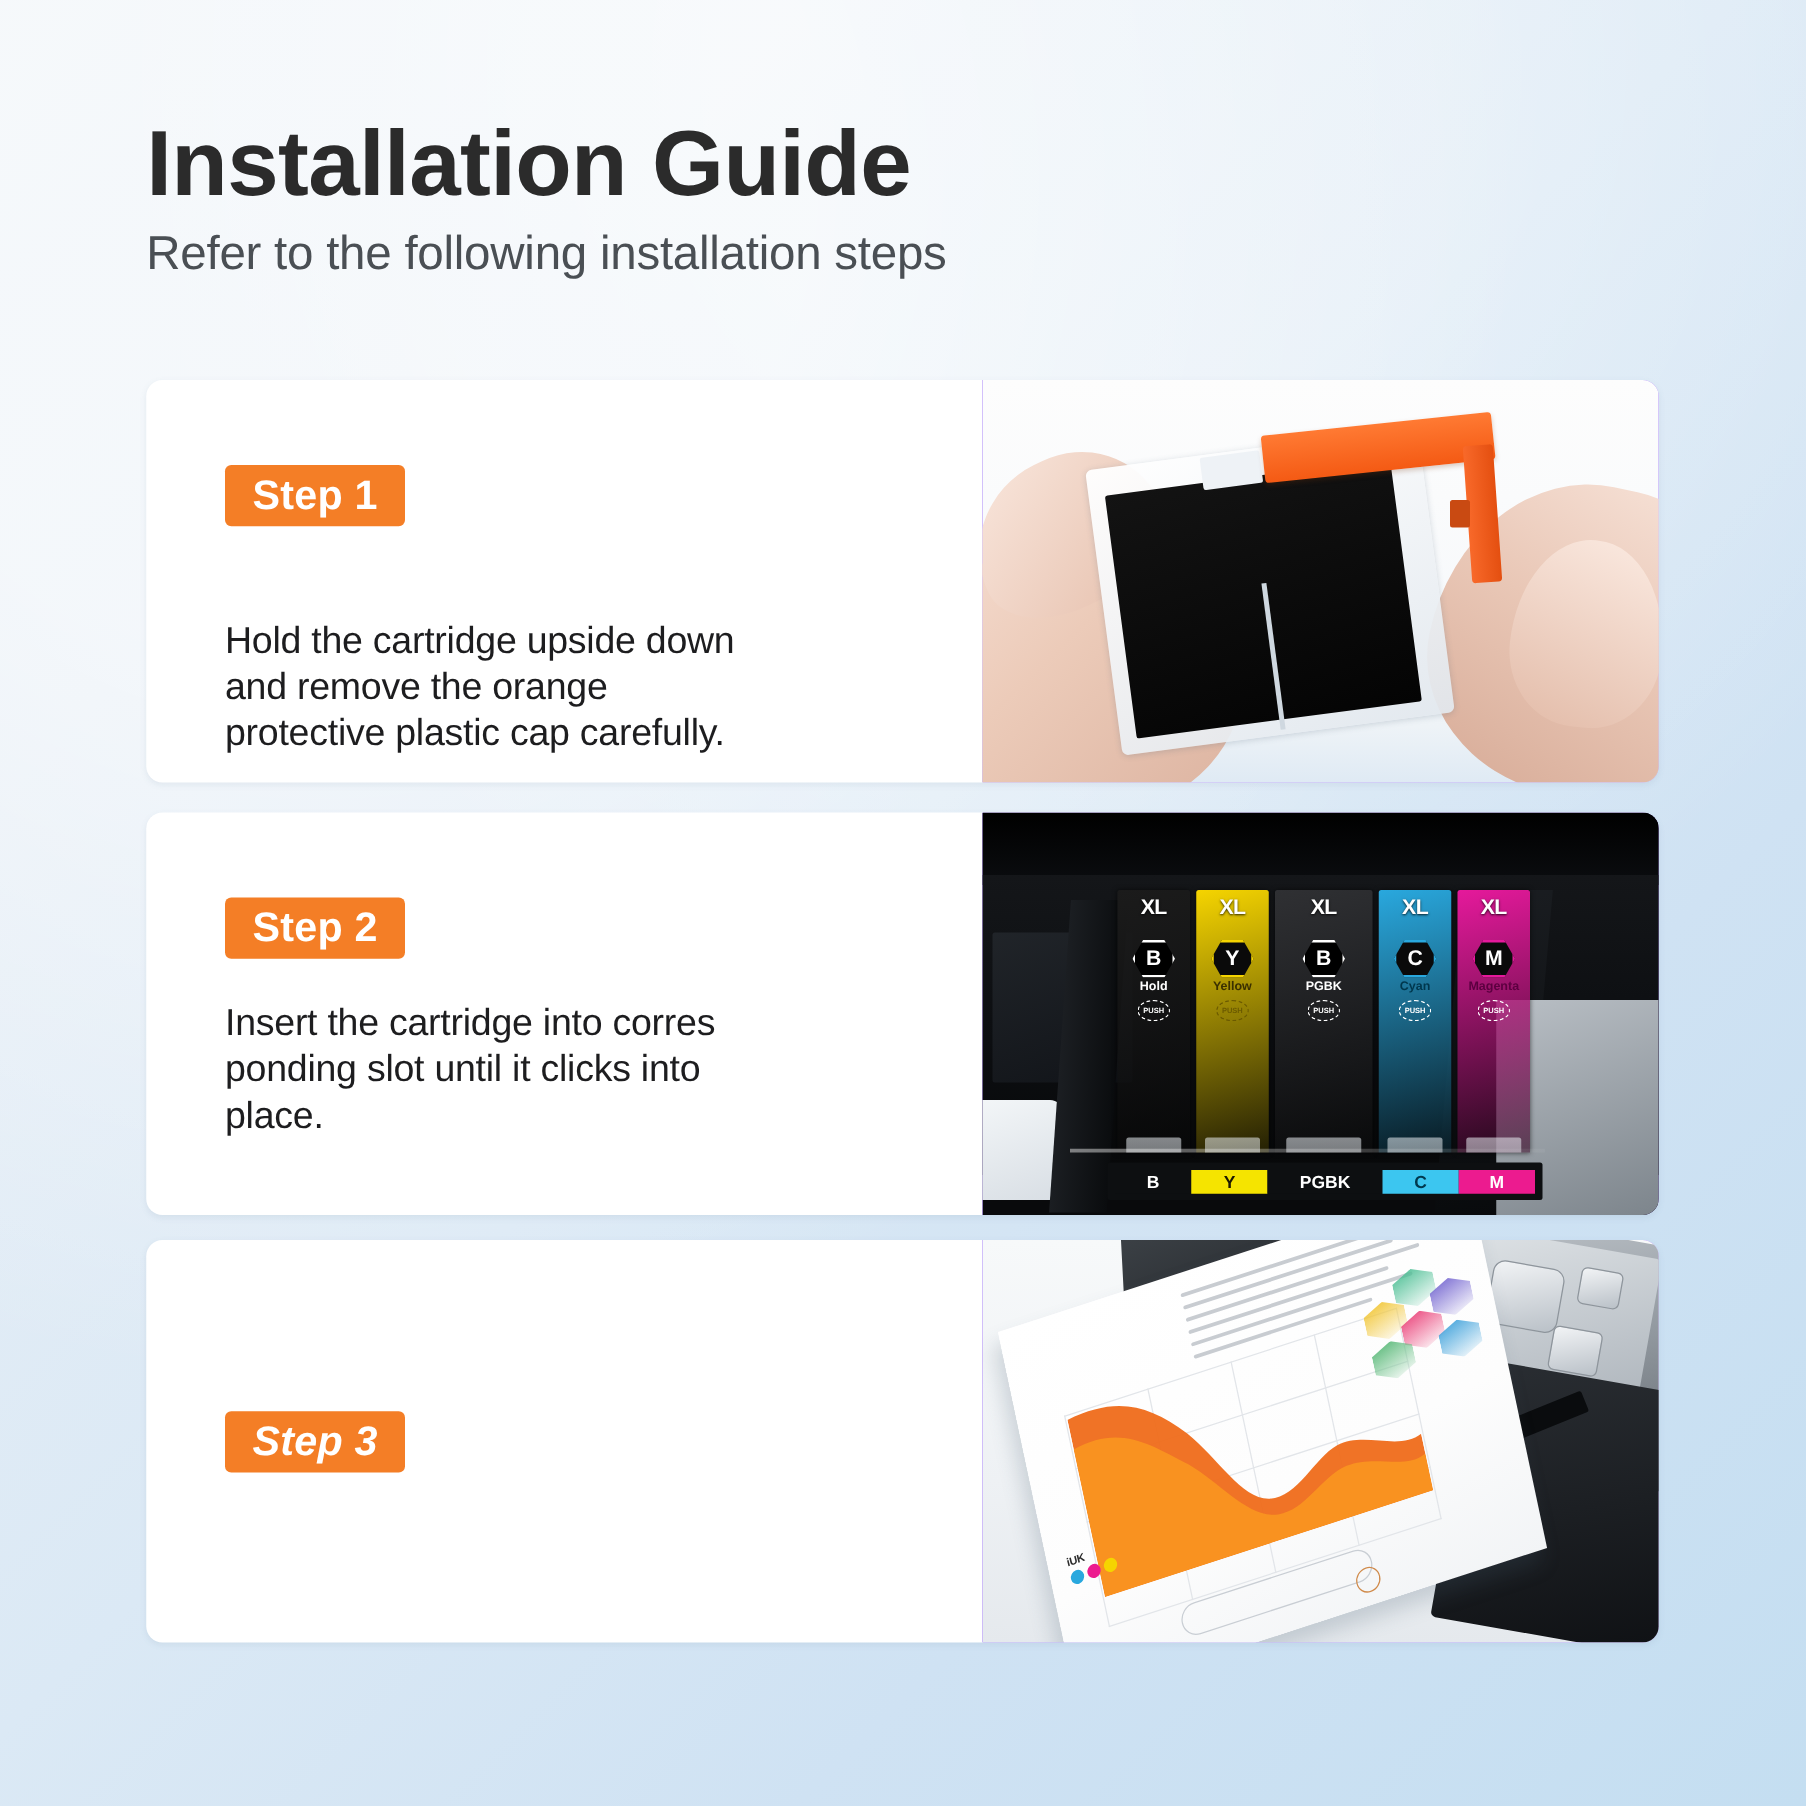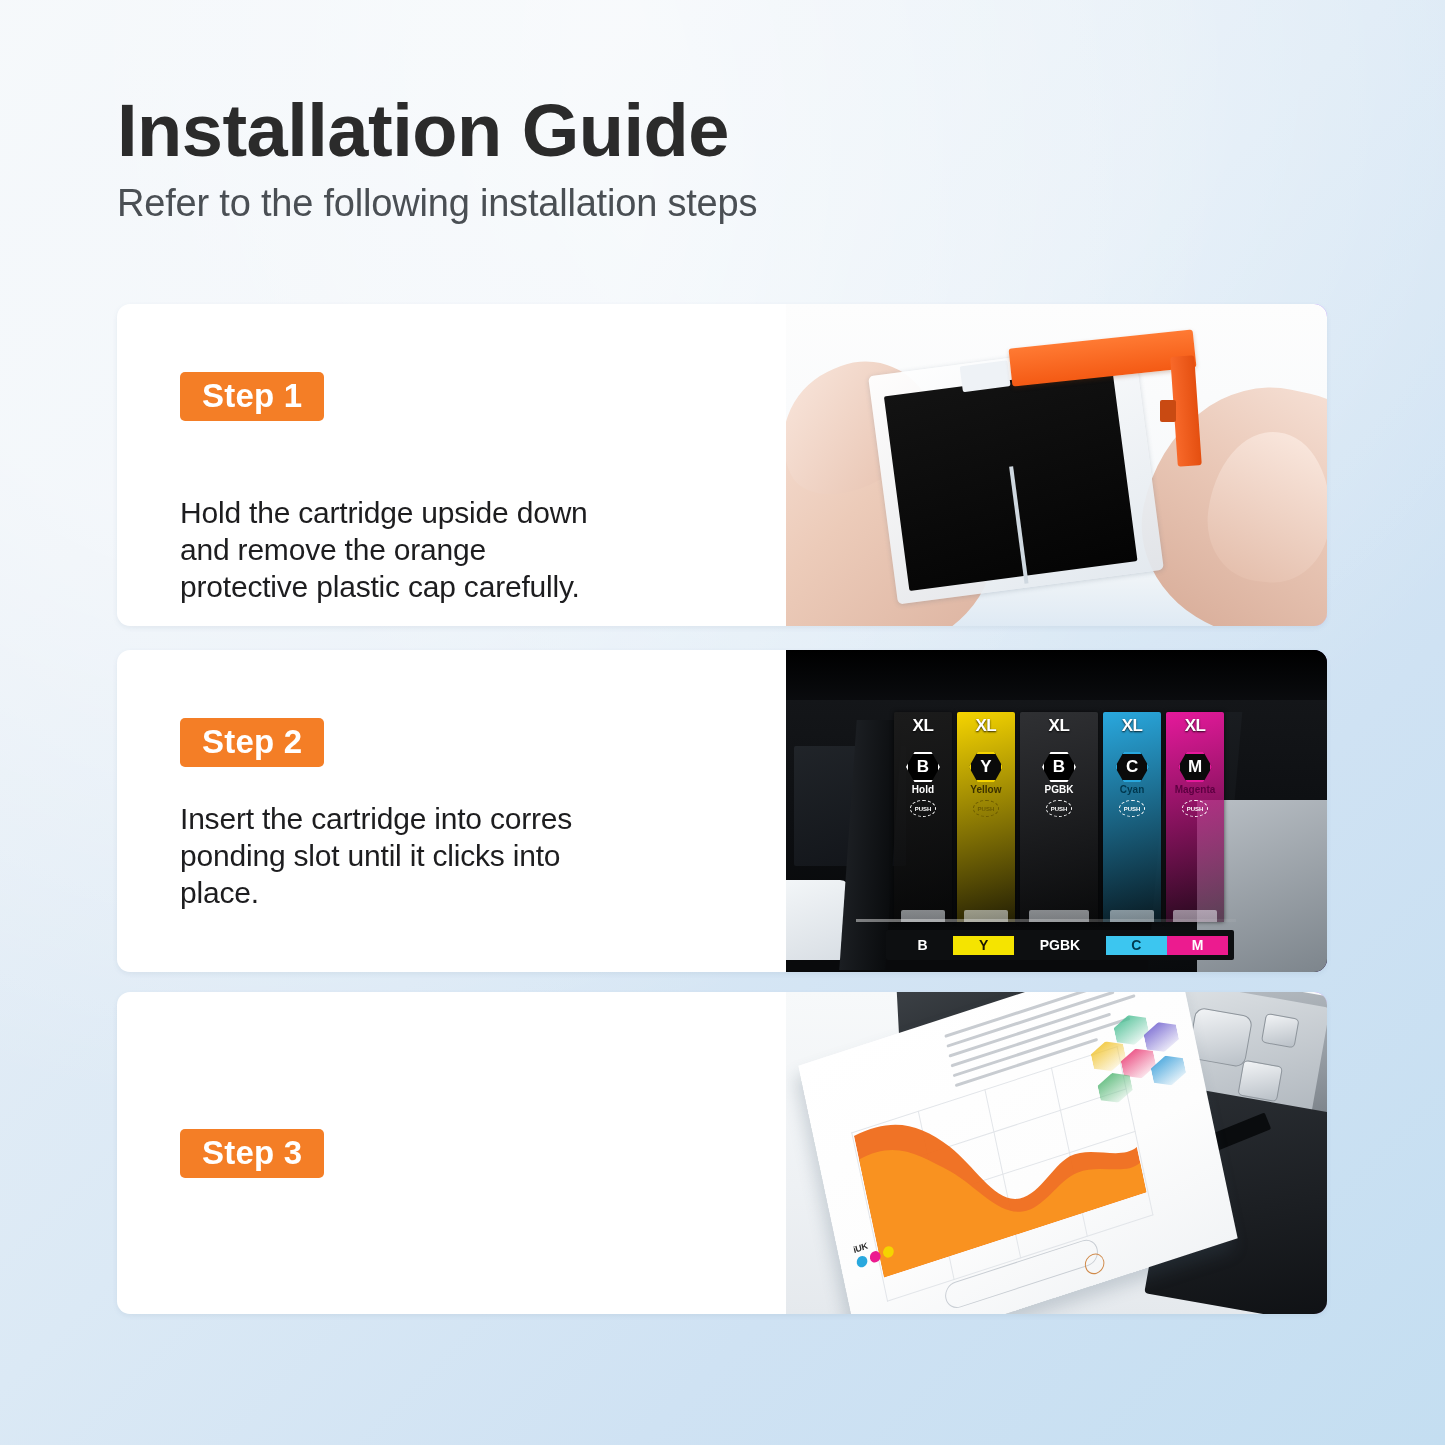--- a/index.html
+++ b/index.html
@@ -41,21 +41,21 @@
   #card1{top:304px;}
   #card2{top:650px;}
   #card3{top:992px;}
 
   .card-text{
     width:669px;flex:0 0 669px;position:relative;padding:0 44px 0 63px;
     display:flex;flex-direction:column;justify-content:center;
   }
   #card1 .card-text{justify-content:flex-start;padding-top:68px;gap:40px;}
   #card2 .card-text{justify-content:flex-start;padding-top:68px;}
-  #card3 .card-text{justify-content:center;}
+  #card3 .card-text{justify-content:center;font-style:italic;}
 
   .badge{
     display:inline-block;align-self:flex-start;
     background:#f47e26;color:#fff;border-radius:5px;
     font-size:33px;font-weight:bold;padding:7px 22px 9px;
     line-height:1;letter-spacing:.2px;
   }
   .step-body{
     margin-top:33px;font-size:30px;color:#1d1d1f;line-height:1.24;
     letter-spacing:-.2px;white-space:pre-line;

